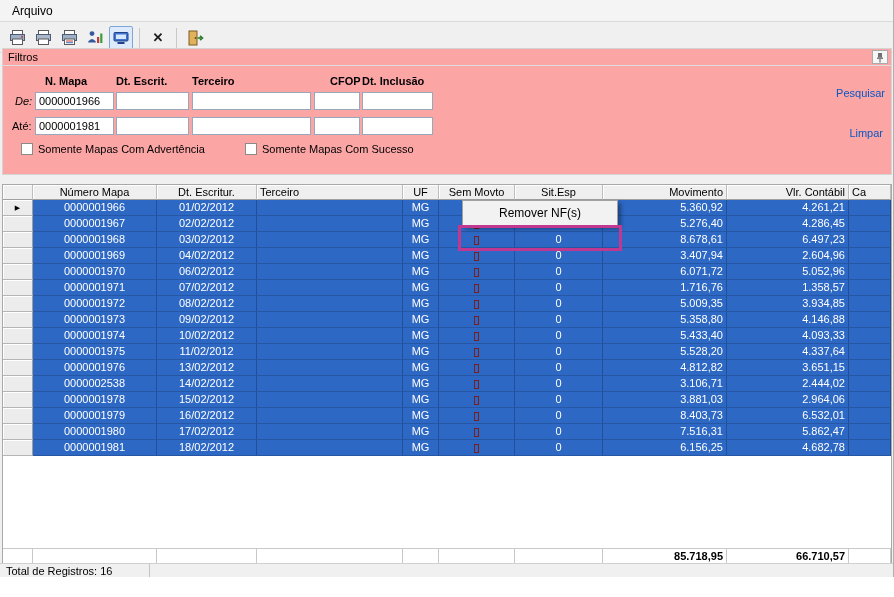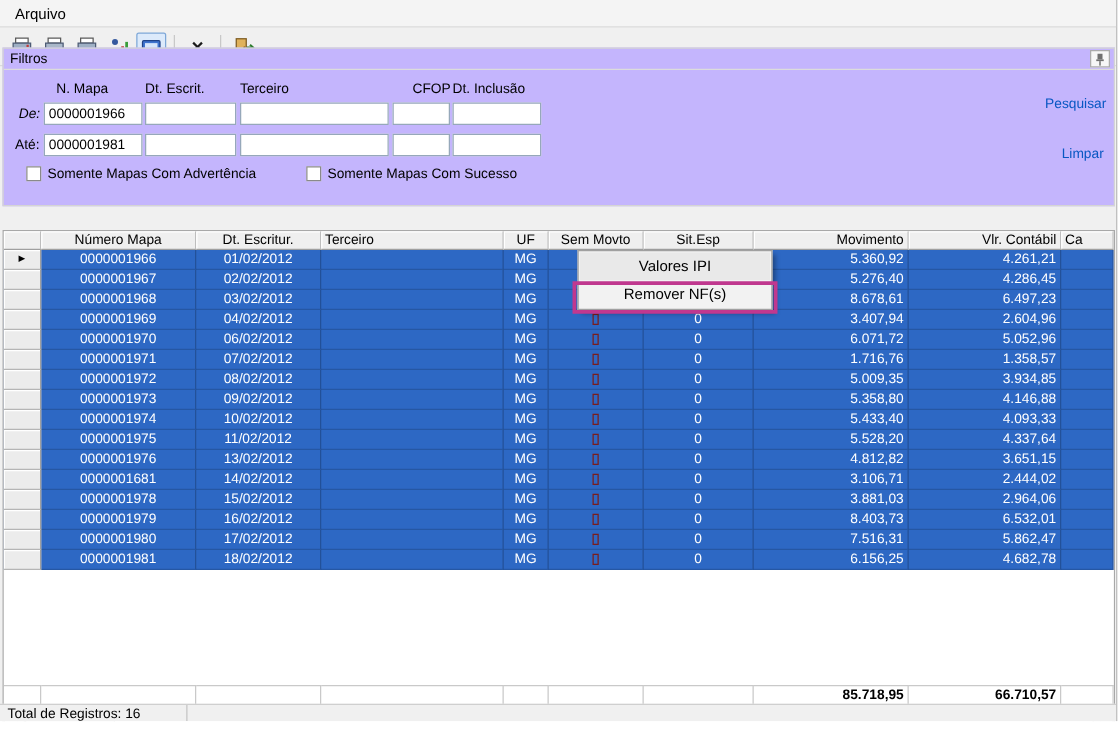--- a/index.html
+++ b/index.html
@@ -16,27 +16,27 @@
 
   
   .toolbar { position:absolute; top:23px; left:0; width:100%; height:30px;
              border-bottom:1px solid #dadada; display:flex; align-items:center; padding:0 5px; gap:2px; }
   .tbtn { width:24px; height:24px; display:flex; align-items:center; justify-content:center; border:1px solid transparent; }
   .tbtn.pressed { background:#dceafb; border:1px solid #7da7d8; border-radius:2px; }
   .tsep { width:1px; height:20px; background:#c8c8c8; margin:0 4px; }
   .xglyph { font-size:13px; font-weight:bold; color:#1a1a1a; line-height:1; }
 
   
-  .filters { position:absolute; top:38px; left:2px; width:890px; height:127px;
-             background:#c4b5fd; border:1px solid #d4d4d4;padding-left:24px; }
+  .filters { position:absolute; top:48px; left:2px; width:890px; height:127px;
+             background:#fca5a5; border:1px solid #d4d4d4;padding-left:24px; }
   .filters-header { position:absolute; top:0; left:0; right:0; height:17px;
                     border-bottom:1px solid #dcdcdc; padding:2px 5px; }
   .pin-btn { position:absolute; right:3px; top:1px; width:16px; height:14px; border:1px solid #ababab;
              background:#f6f6f6; display:flex; align-items:center; justify-content:center; cursor:pointer; }
-  .flabel { position:absolute; font-weight:normal; white-space:nowrap; }
+  .flabel { position:absolute; font-weight:bold; white-space:nowrap; }
   .rowlabel { position:absolute; white-space:nowrap; }
   .finput { position:absolute; height:18px; border:1px solid #96a8ba; background:#fff;
             font:11px "Liberation Sans", sans-serif; padding:0 3px; }
   .fcheck { position:absolute; display:flex; align-items:center; gap:5px; cursor:pointer; }
   .checkbox { width:12px; height:12px; background:#fff; border:1px solid #8a8a8a; flex:0 0 auto; }
   .flink { position:absolute; color:#0857c3; cursor:pointer; white-space:nowrap; }
 
   
   .grid { position:absolute; top:184px; left:2px; width:890px; height:399px; background:#fff;
           border:1px solid #a8a8a8; display:flex; flex-direction:column; overflow:hidden; }
@@ -331,21 +331,21 @@
           <div class="gcell a-l"></div>
           <div class="gcell a-c">MG</div>
           <div class="gcell a-c"><span class="semflag" style="border-color: rgb(122, 29, 29);"></span></div>
           <div class="gcell a-c">0</div>
           <div class="gcell a-r">4.812,82</div>
           <div class="gcell a-r">3.651,15</div>
           <div class="gcell a-l"></div>
         </div>
         <div class="grow gridcols">
           <div class="gcell selcell"></div>
-          <div class="gcell a-c">0000001681</div>
+          <div class="gcell a-c">0000002538</div>
           <div class="gcell a-c">14/02/2012</div>
           <div class="gcell a-l"></div>
           <div class="gcell a-c">MG</div>
           <div class="gcell a-c"><span class="semflag" style="border-color: rgb(122, 29, 29);"></span></div>
           <div class="gcell a-c">0</div>
           <div class="gcell a-r">3.106,71</div>
           <div class="gcell a-r">2.444,02</div>
           <div class="gcell a-l"></div>
         </div>
         <div class="grow gridcols">
@@ -411,21 +411,20 @@
         <div class="tcell a-l"></div>
       </div>
     <div class="hscroll">
       <span class="sbtn left">◄</span>
       <span class="sthumb"></span>
       <span class="sbtn right">►</span>
     </div>
   </div>
 
   <div class="ctxmenu">
-    <div class="ctxitem first">Valores IPI</div>
     <div class="ctxitem">Remover NF(s)</div>
     <div class="annotation"></div>
   </div>
 
   <div class="statusbar">
     <span class="sb-panel1">Total de Registros: 16</span>
   </div>
 
 </div>
 

